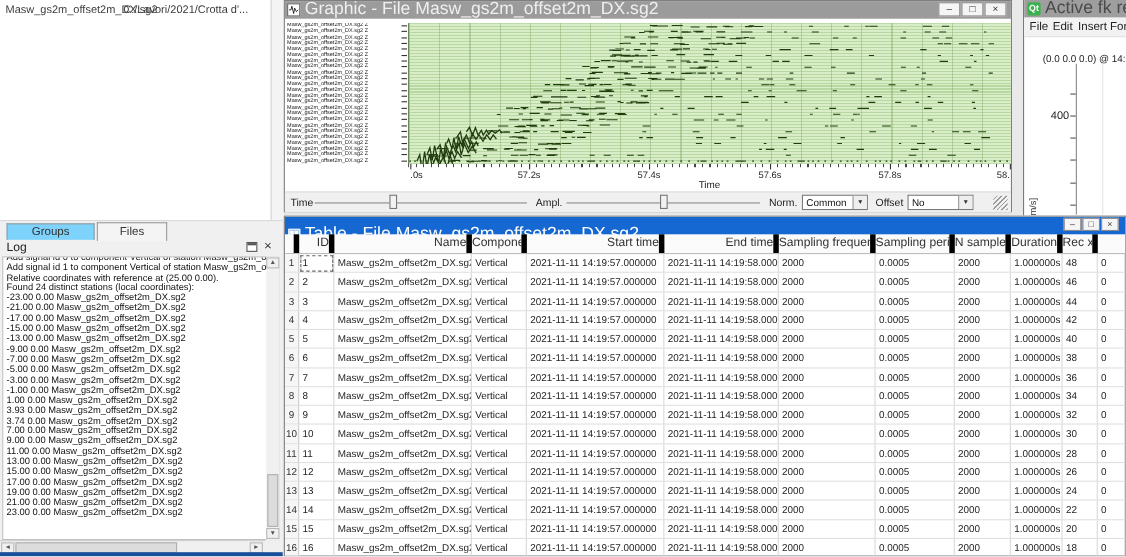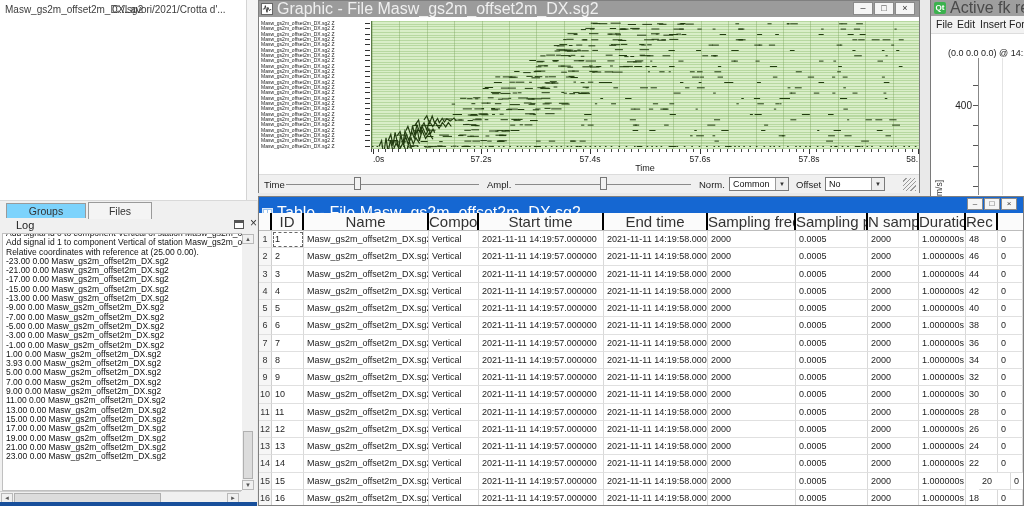--- a/index.html
+++ b/index.html
@@ -10,21 +10,21 @@
   
   #left-window{left:0;top:0;width:257px;height:506px;background:#f0f0f0;}
   #file-area{left:0;top:0;width:257px;height:200px;background:#ffffff;border-bottom:1px solid #d9d9d9;}
   .file-name{left:5px;top:4px;font-size:10px;color:#3c3c3c;}
   .file-path{left:112px;top:4px;font-size:10px;color:#3c3c3c;width:132px;white-space:nowrap;overflow:hidden;}
   #file-scrollcol{left:246px;top:0;width:11px;height:200px;background:#f4f4f4;border-left:1px solid #d4d4d4;}
   .tab{top:203px;height:15px;font-size:10.5px;line-height:15px;text-align:center;
        border:1px solid #9a9a9a;border-bottom:none;background:#7dd3fc;color:#333;box-sizing:border-box;}
   #tab-groups{left:6px;width:80px;}
   #tab-files{left:88px;width:64px;background:#f4f4f4;top:202px;height:17px;line-height:16px;}
-  #log-header{left:10px;top:219px;width:228px;height:13px;}
+  #log-header{left:0;top:219px;width:228px;height:13px;}
   #log-title{left:6px;top:0;font-size:11px;color:#222;}
   #log-float-icon{left:224px;top:1px;width:10px;height:9px;border:1px solid #555;background:#fff;box-sizing:border-box;}
   #log-float-icon::before{content:"";position:absolute;left:0;top:0;right:0;height:2px;background:#555;}
   #log-close-icon{left:240px;top:-3px;font-size:12px;color:#333;}
   #log-area{left:2px;top:233px;width:252px;height:258px;background:#ffffff;border:1px solid #c0c0c0;
             box-sizing:border-box;overflow:hidden;}
   #log-lines{position:absolute;left:3px;top:-5px;white-space:nowrap;}
   .log-line{font-size:8.5px;line-height:9.3px;color:#111;}
   
   .sb{background:#f0f0f0;}
@@ -97,22 +97,22 @@
                 border:1px solid #7f7f7f;box-sizing:border-box;overflow:hidden;}
   #table-titlebar{background:var(--active-title,#1567d2);height:32px;}
   #table-titlebar .ttext{color:#fff;}
   #table-icon{width:11px;height:11px;margin-left:3px;flex:none;background:#fff;box-sizing:border-box;
      background-image:linear-gradient(#9cc4ee 1px,transparent 1px),linear-gradient(90deg,#9cc4ee 1px,transparent 1px);
      background-size:4px 4px;border:1px solid #dce9f8;}
   #table-buttons{right:6px;}
   #table-buttons .win-btn{width:16px;height:12px;line-height:10px;font-size:8px;}
   #table-header{position:absolute;left:0;top:16px;width:764px;height:18px;display:flex;background:#fbfbfb;
                 border-bottom:1px solid #bdbdbd;box-sizing:border-box;}
-  .hcell{flex:none;box-sizing:border-box;border-right:2px solid #000000;font-size:15px;color:#333;
-         text-align:center;line-height:17px;white-space:nowrap;overflow:hidden;}
+  .hcell{flex:none;box-sizing:border-box;border-right:5px solid #000000;font-size:11px;color:#333;
+         text-align:right;line-height:17px;white-space:nowrap;overflow:hidden;}
   #table-body{position:absolute;left:0;top:34px;width:764px;}
   .trow{display:flex;height:17.25px;box-sizing:border-box;}
   .tcell,.rowhead{flex:none;box-sizing:border-box;border-right:1px solid #d9d9d9;border-bottom:1px solid #e0e0e0;
          font-size:9px;color:#1d1d1d;line-height:16px;padding-left:3px;white-space:nowrap;overflow:hidden;}
   .rowhead{background:#f6f6f6;border-right:1px solid #cfcfcf;text-align:center;padding-left:0;color:#333;}
   .focused{outline:1px dashed #666;outline-offset:-2px;}
 </style>
 </head>
 <body>
 
@@ -129,33 +129,34 @@
     <div class="abs" id="log-header">
       <div class="abs" id="log-title">Log</div>
       <div class="abs" id="log-float-icon"></div>
       <div class="abs" id="log-close-icon">×</div>
     </div>
     <div class="abs" id="log-area">
       <div id="log-lines">
           <div class="log-line">Add signal id 0 to component Vertical of station Masw_gs2m_offset2m_DX.sg2</div>
           <div class="log-line">Add signal id 1 to component Vertical of station Masw_gs2m_offset2m_DX.sg2</div>
           <div class="log-line">Relative coordinates with reference at (25.00 0.00).</div>
+          <div class="log-line">Found 24 distinct stations (local coordinates):</div>
           <div class="log-line">-23.00 0.00 Masw_gs2m_offset2m_DX.sg2</div>
           <div class="log-line">-21.00 0.00 Masw_gs2m_offset2m_DX.sg2</div>
           <div class="log-line">-17.00 0.00 Masw_gs2m_offset2m_DX.sg2</div>
           <div class="log-line">-15.00 0.00 Masw_gs2m_offset2m_DX.sg2</div>
           <div class="log-line">-13.00 0.00 Masw_gs2m_offset2m_DX.sg2</div>
           <div class="log-line">-9.00 0.00 Masw_gs2m_offset2m_DX.sg2</div>
           <div class="log-line">-7.00 0.00 Masw_gs2m_offset2m_DX.sg2</div>
           <div class="log-line">-5.00 0.00 Masw_gs2m_offset2m_DX.sg2</div>
           <div class="log-line">-3.00 0.00 Masw_gs2m_offset2m_DX.sg2</div>
           <div class="log-line">-1.00 0.00 Masw_gs2m_offset2m_DX.sg2</div>
           <div class="log-line">1.00 0.00 Masw_gs2m_offset2m_DX.sg2</div>
           <div class="log-line">3.93 0.00 Masw_gs2m_offset2m_DX.sg2</div>
-          <div class="log-line">5.00 0.00 Masw_gs2m_offset2m_DX.sg2</div>
+          <div class="log-line">3.74 0.00 Masw_gs2m_offset2m_DX.sg2</div>
           <div class="log-line">7.00 0.00 Masw_gs2m_offset2m_DX.sg2</div>
           <div class="log-line">9.00 0.00 Masw_gs2m_offset2m_DX.sg2</div>
           <div class="log-line">11.00 0.00 Masw_gs2m_offset2m_DX.sg2</div>
           <div class="log-line">13.00 0.00 Masw_gs2m_offset2m_DX.sg2</div>
           <div class="log-line">15.00 0.00 Masw_gs2m_offset2m_DX.sg2</div>
           <div class="log-line">17.00 0.00 Masw_gs2m_offset2m_DX.sg2</div>
           <div class="log-line">19.00 0.00 Masw_gs2m_offset2m_DX.sg2</div>
           <div class="log-line">21.00 0.00 Masw_gs2m_offset2m_DX.sg2</div>
           <div class="log-line">23.00 0.00 Masw_gs2m_offset2m_DX.sg2</div>
         </div>
@@ -509,21 +510,21 @@
           <div class="rowhead" style="width: 13px;">15</div>
           <div class="tcell" style="width: 32px;">15</div>
           <div class="tcell" style="width: 125px;">Masw_gs2m_offset2m_DX.sg2</div>
           <div class="tcell" style="width: 50px;">Vertical</div>
           <div class="tcell" style="width: 125px;">2021-11-11 14:19:57.000000</div>
           <div class="tcell" style="width: 104px;">2021-11-11 14:19:58.000000</div>
           <div class="tcell" style="width: 88px;">2000</div>
           <div class="tcell" style="width: 72px;">0.0005</div>
           <div class="tcell" style="width: 51px;">2000</div>
           <div class="tcell" style="width: 47px;">1.000000s</div>
-          <div class="tcell" style="width: 32px; margin-left: 13px;">20</div>
+          <div class="tcell" style="width: 32px;">20</div>
           <div class="tcell" style="width: 25px;">0</div>
         </div>
         <div class="trow">
           <div class="rowhead" style="width: 13px;">16</div>
           <div class="tcell" style="width: 32px;">16</div>
           <div class="tcell" style="width: 125px;">Masw_gs2m_offset2m_DX.sg2</div>
           <div class="tcell" style="width: 50px;">Vertical</div>
           <div class="tcell" style="width: 125px;">2021-11-11 14:19:57.000000</div>
           <div class="tcell" style="width: 104px;">2021-11-11 14:19:58.000000</div>
           <div class="tcell" style="width: 88px;">2000</div>

